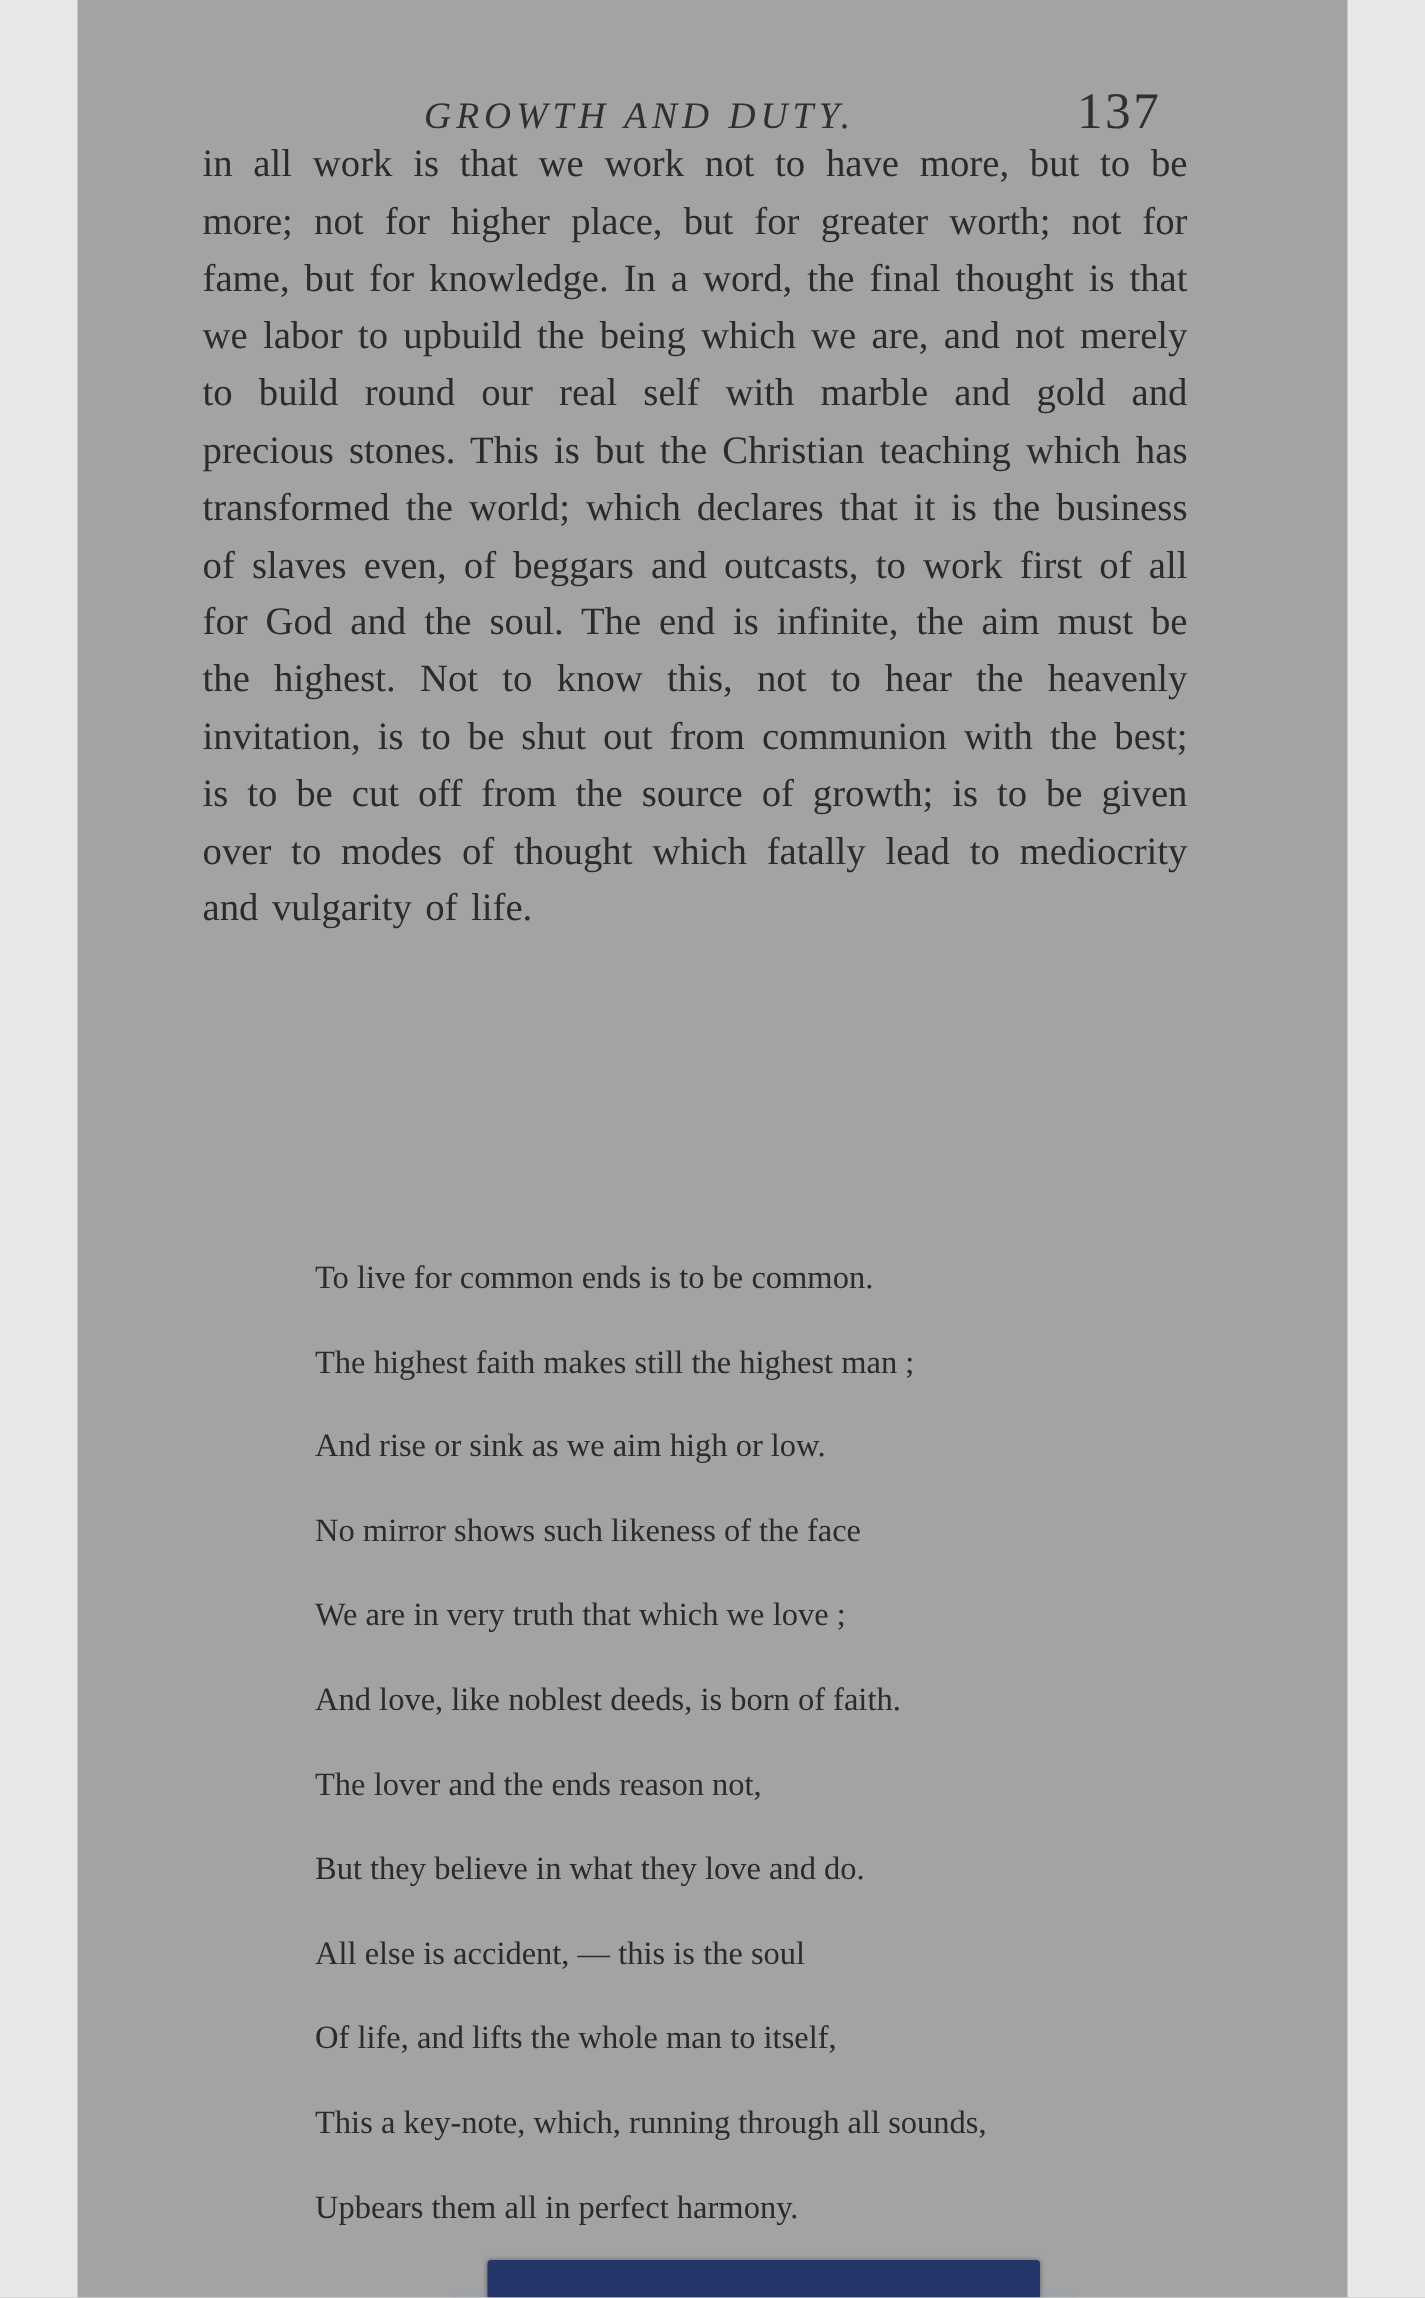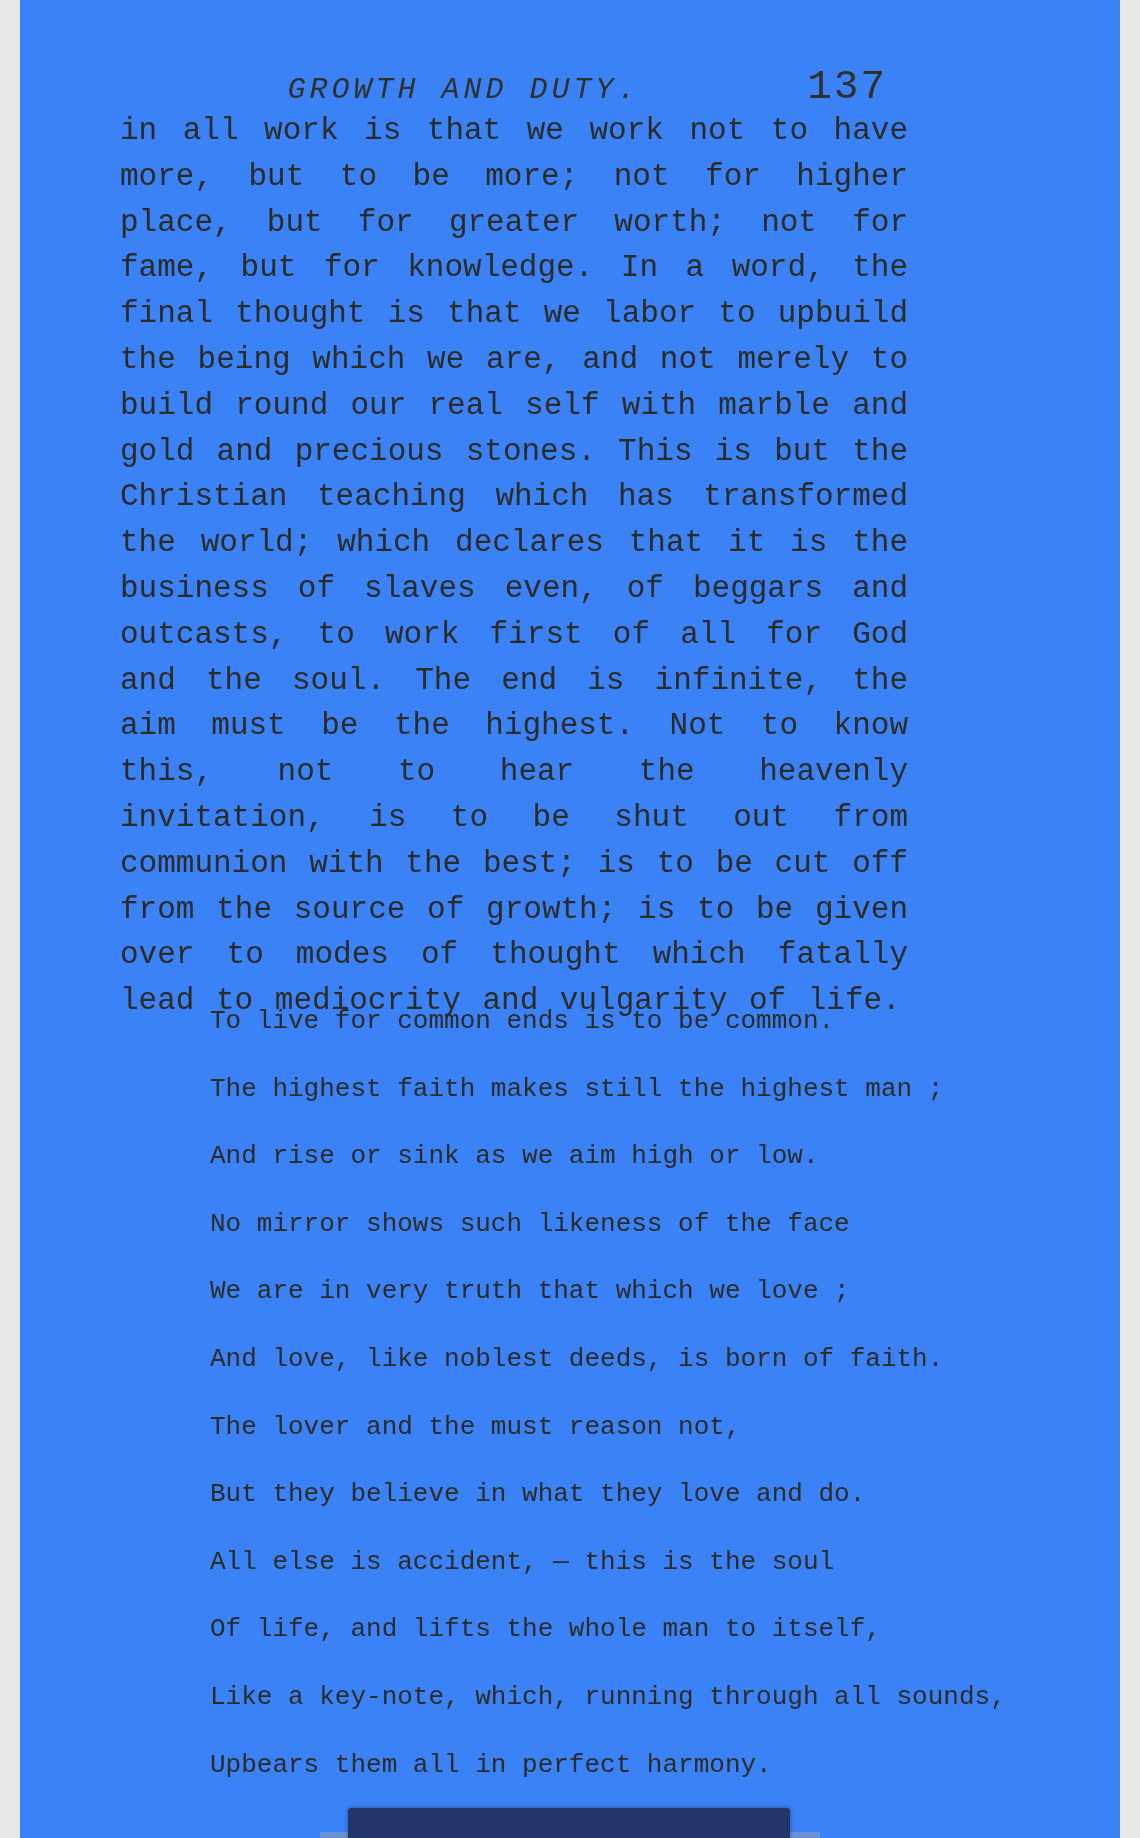--- a/index.html
+++ b/index.html
@@ -2,25 +2,25 @@
 <html><head>
 <meta charset="utf-8">
 <style>
   html, body {
     margin: 0;
     padding: 0;
     background: #e8e8e6;
   }
   .page {
     position: relative;
-    width: 1100px;
+    width: 1016px;
     height: 1838px;
     margin: 0 auto;
-    background: #3b82f6;
-    font-family: Liberation Mono, monospace;
+    background: #a3a3a3;
+    font-family: Liberation Serif, serif;
     color: #2b2b28;
     overflow: hidden;
   }
   .running-head {
     position: absolute;
     top: 64px;
     left: 100px;
     width: 785px;
     display: flex;
     align-items: baseline;
@@ -95,24 +95,24 @@
 
   <div class="body-text">in all work is that we work not to have more, but to be more; not for higher place, but for greater worth; not for fame, but for knowledge. In a word, the final thought is that we labor to upbuild the being which we are, and not merely to build round our real self with marble and gold and precious stones.  This is but the Christian teaching which has transformed the world; which declares that it is the business of slaves even, of beggars and outcasts, to work first of all for God and the soul.  The end is infinite, the aim must be the highest.  Not to know this, not to hear the heavenly invitation, is to be shut out from communion with the best; is to be cut off from the source of growth; is to be given over to modes of thought which fatally lead to mediocrity and vulgarity of life.</div>
 
   <div class="poem">
     <div class="poem-line">To live for common ends is to be common.</div>
     <div class="poem-line">The highest faith makes still the highest man ;</div>
     <div class="poem-line">And rise or sink as we aim high or low.</div>
     <div class="poem-line">No mirror shows such likeness of the face</div>
     <div class="poem-line">We are in very truth that which we love ;</div>
     <div class="poem-line">And love, like noblest deeds, is born of faith.</div>
-    <div class="poem-line">The lover and the must reason not,</div>
+    <div class="poem-line">The lover and the ends reason not,</div>
     <div class="poem-line">But they believe in what they love and do.</div>
     <div class="poem-line">All else is accident, — this is the soul</div>
     <div class="poem-line">Of life, and lifts the whole man to itself,</div>
-    <div class="poem-line">Like a key-note, which, running through all sounds,</div>
+    <div class="poem-line">This a key-note, which, running through all sounds,</div>
     <div class="poem-line">Upbears them all in perfect harmony.</div>
   </div>
 
   <div class="scan-artifact-edge"></div>
   <div class="scan-artifact-bar"></div>
 
 </div>
 
 </body></html>

